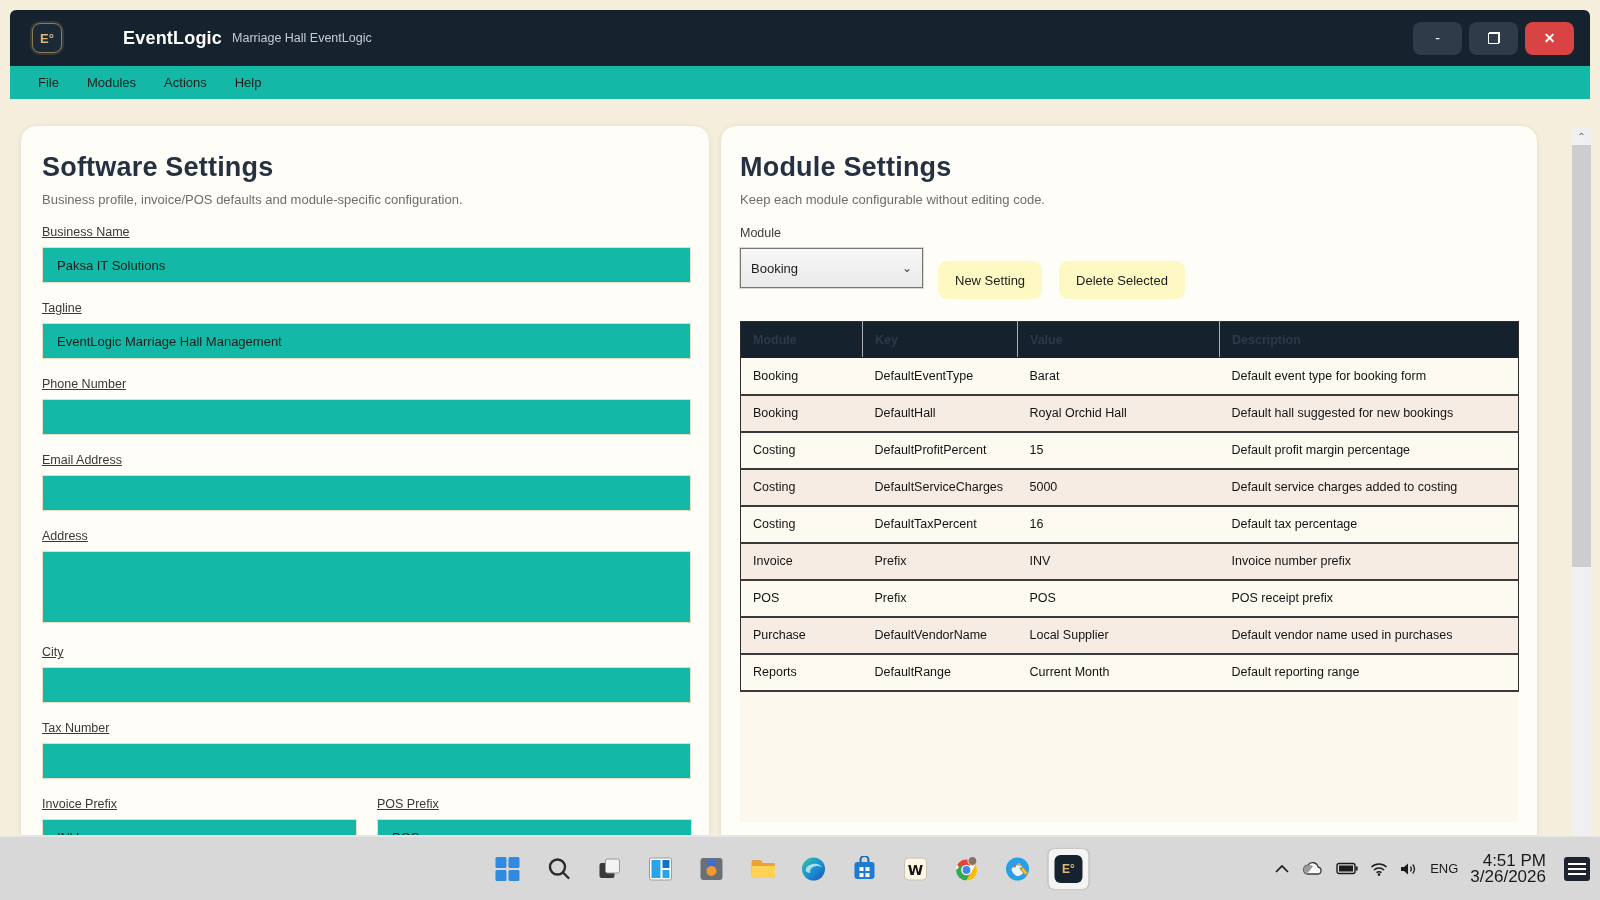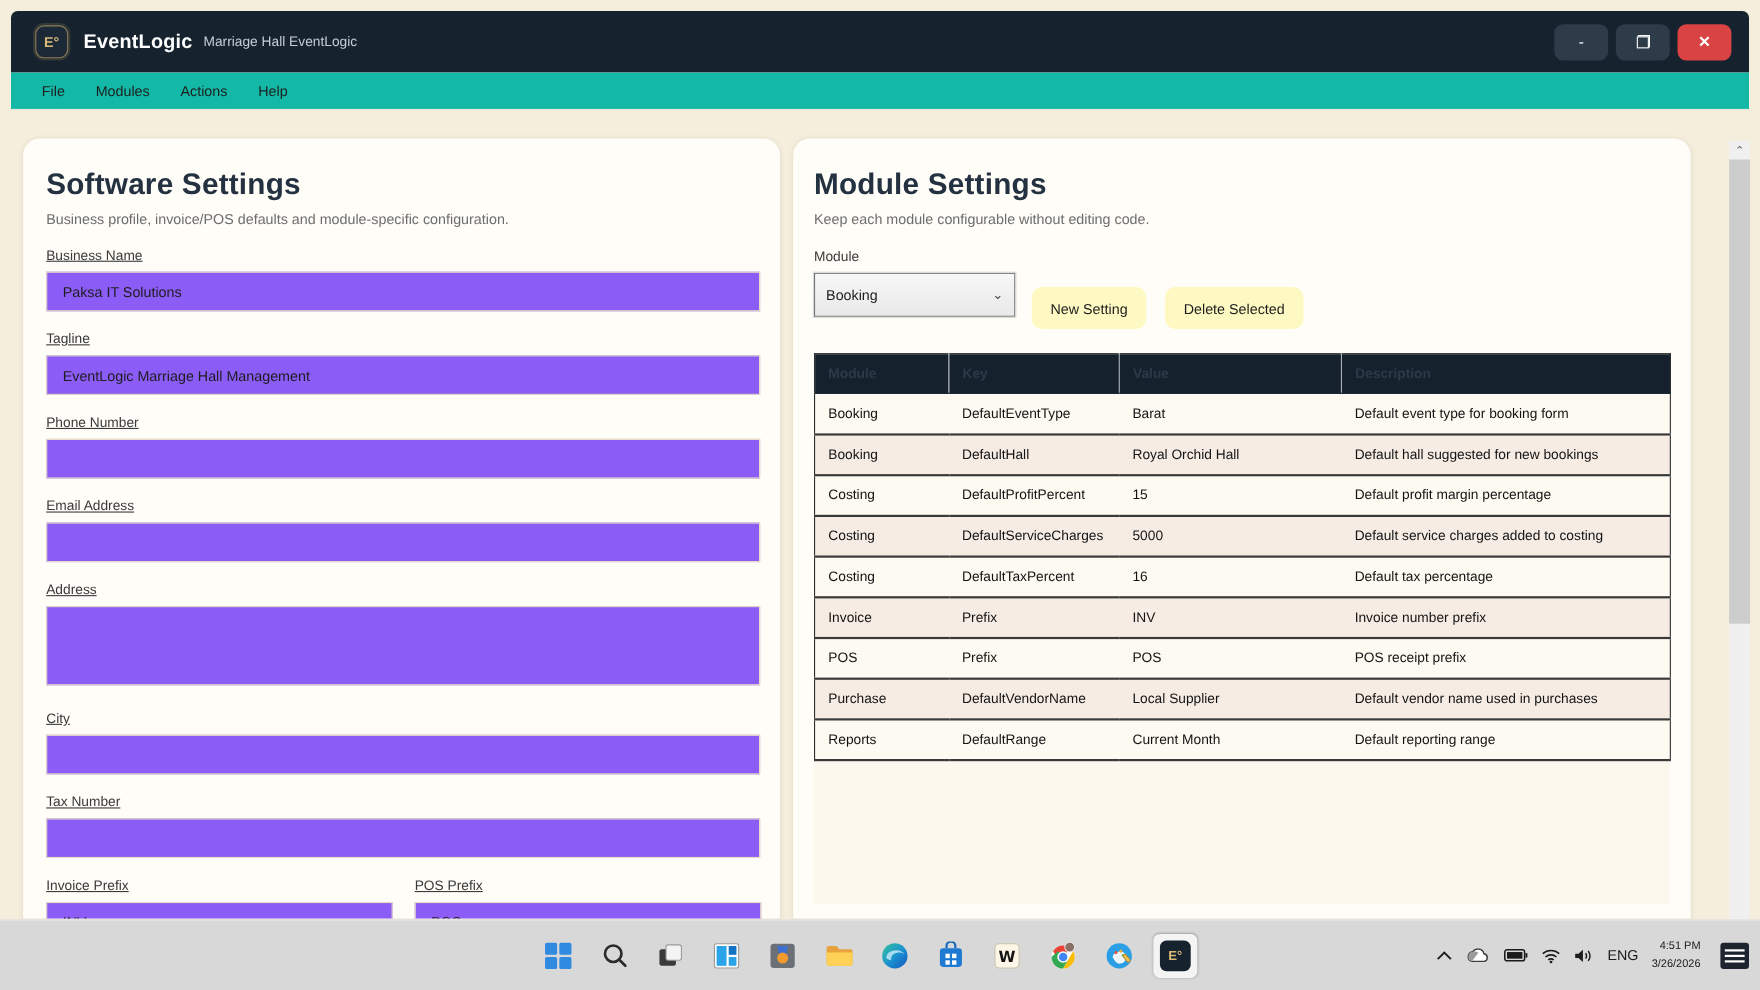--- a/index.html
+++ b/index.html
@@ -11,21 +11,21 @@
     position:absolute; left:10px; top:10px; right:10px; height:56px;
     background:#16232f; display:flex; align-items:center; padding:0 16px;
     border-radius:6px 6px 0 0;
   }
   .app-logo {
     width:30px; height:30px; border-radius:8px; background:#1c2a38;
     border:1px solid #8d7b55; color:#d9b877; font-weight:bold; font-size:13px;
     display:flex; align-items:center; justify-content:center; margin:0 14px 0 6px;
     box-shadow:0 0 0 2px rgba(141,123,85,.25);
   }
-  .app-name { color:#ffffff; font-size:18px; font-weight:bold; letter-spacing:.2px; }
+  .app-name { color:#ffffff; font-size:18px; font-weight:bold; letter-spacing:.2px;margin-left:47px; }
   .app-tagline { color:#c3cbd4; font-size:12.5px; margin-left:10px; }
   .win-controls { margin-left:auto; display:flex; gap:7px; }
   .win-btn {
     width:49px; height:33px; border-radius:8px; border:none; cursor:pointer;
     background:#2e3b48; color:#fff; font-size:14px; display:flex; align-items:center; justify-content:center;
   }
   .win-btn.close { background:#d94343; font-weight:bold; }
   .restore-glyph { position:relative; width:12px; height:12px; }
   .restore-glyph::before { content:""; position:absolute; right:0; top:0; width:9px; height:9px; border:1.5px solid #fff; background:#fff; }
   .restore-glyph::after { content:""; position:absolute; left:0; bottom:0; width:9px; height:9px; border:1.5px solid #fff; background:#2e3b48; }
@@ -45,21 +45,21 @@
   }
   .card.left  { left:20px;  width:690px; padding:26px 20px 0 21px; }
   .card.right { left:720px; width:818px; padding:26px 20px 0 19px; }
   .card-title { font-size:27px; font-weight:bold; color:#243140; letter-spacing:.2px; }
   .card-sub   { font-size:13px; color:#6d6d6d; margin-top:9px; }
 
   
   .field { margin-top:18px; }
   .field label { display:block; font-size:12.5px; color:#3a3a3a; margin-bottom:8px;text-decoration:underline; }
   .field input, .field textarea {
-    width:649px; height:36px; background:#8b5cf6; border:1px solid #e7dcc4;
+    width:649px; height:36px; background:#14b8a6; border:1px solid #e7dcc4;
     font-size:13px; color:#1d1d1d; padding:0 14px; outline:none;
     font-family:"Liberation Sans", sans-serif;
   }
   .field textarea { height:72px; padding-top:9px; resize:none; }
   .prefix-row { display:flex; gap:20px; }
   .prefix-row .field input { width:315px; }
 
   
   .module-label { font-size:12.5px; color:#3a3a3a; margin-top:19px; }
   .controls-row { display:flex; align-items:flex-start; margin-top:8px; }
@@ -107,21 +107,21 @@
   }
   .task-icons { position:absolute; left:50%; transform:translateX(-52%); display:flex; align-items:center; gap:11px; }
   .task-tile { width:40px; height:40px; border-radius:6px; display:flex; align-items:center; justify-content:center; cursor:pointer; }
   .task-tile.active { background:#f4f4f4; box-shadow:0 0 2px rgba(0,0,0,.25); }
   .tile-inner { width:26px; height:26px; display:block; }
   .el-tile { width:28px; height:28px; border-radius:6px; background:#16232f; color:#d9b877; font-weight:bold; font-size:12px; display:flex; align-items:center; justify-content:center; }
 
   .tray { position:absolute; right:10px; display:flex; align-items:center; gap:12px; color:#1b1b1b; }
   .tray svg { display:block; }
   .tray-lang { font-size:13px; }
-  .tray-clock { text-align:right; font-size:10px; line-height:16px; cursor:default; }
+  .tray-clock { text-align:right; font-size:17px; line-height:16px; cursor:default; }
   .notif-tile { width:26px; height:24px; background:#1d2430; border-radius:3px; position:relative; cursor:pointer; margin-left:6px; }
   .notif-tile::before { content:""; position:absolute; left:4px; top:6px; width:18px; height:2px; background:#fff; box-shadow:0 5px 0 #fff, 0 10px 0 #fff; }
 </style>
 </head>
 <body>
 
 <div class="titlebar">
   <div class="app-logo">E°</div>
   <span class="app-name">EventLogic</span>
   <span class="app-tagline">Marriage Hall EventLogic</span>

